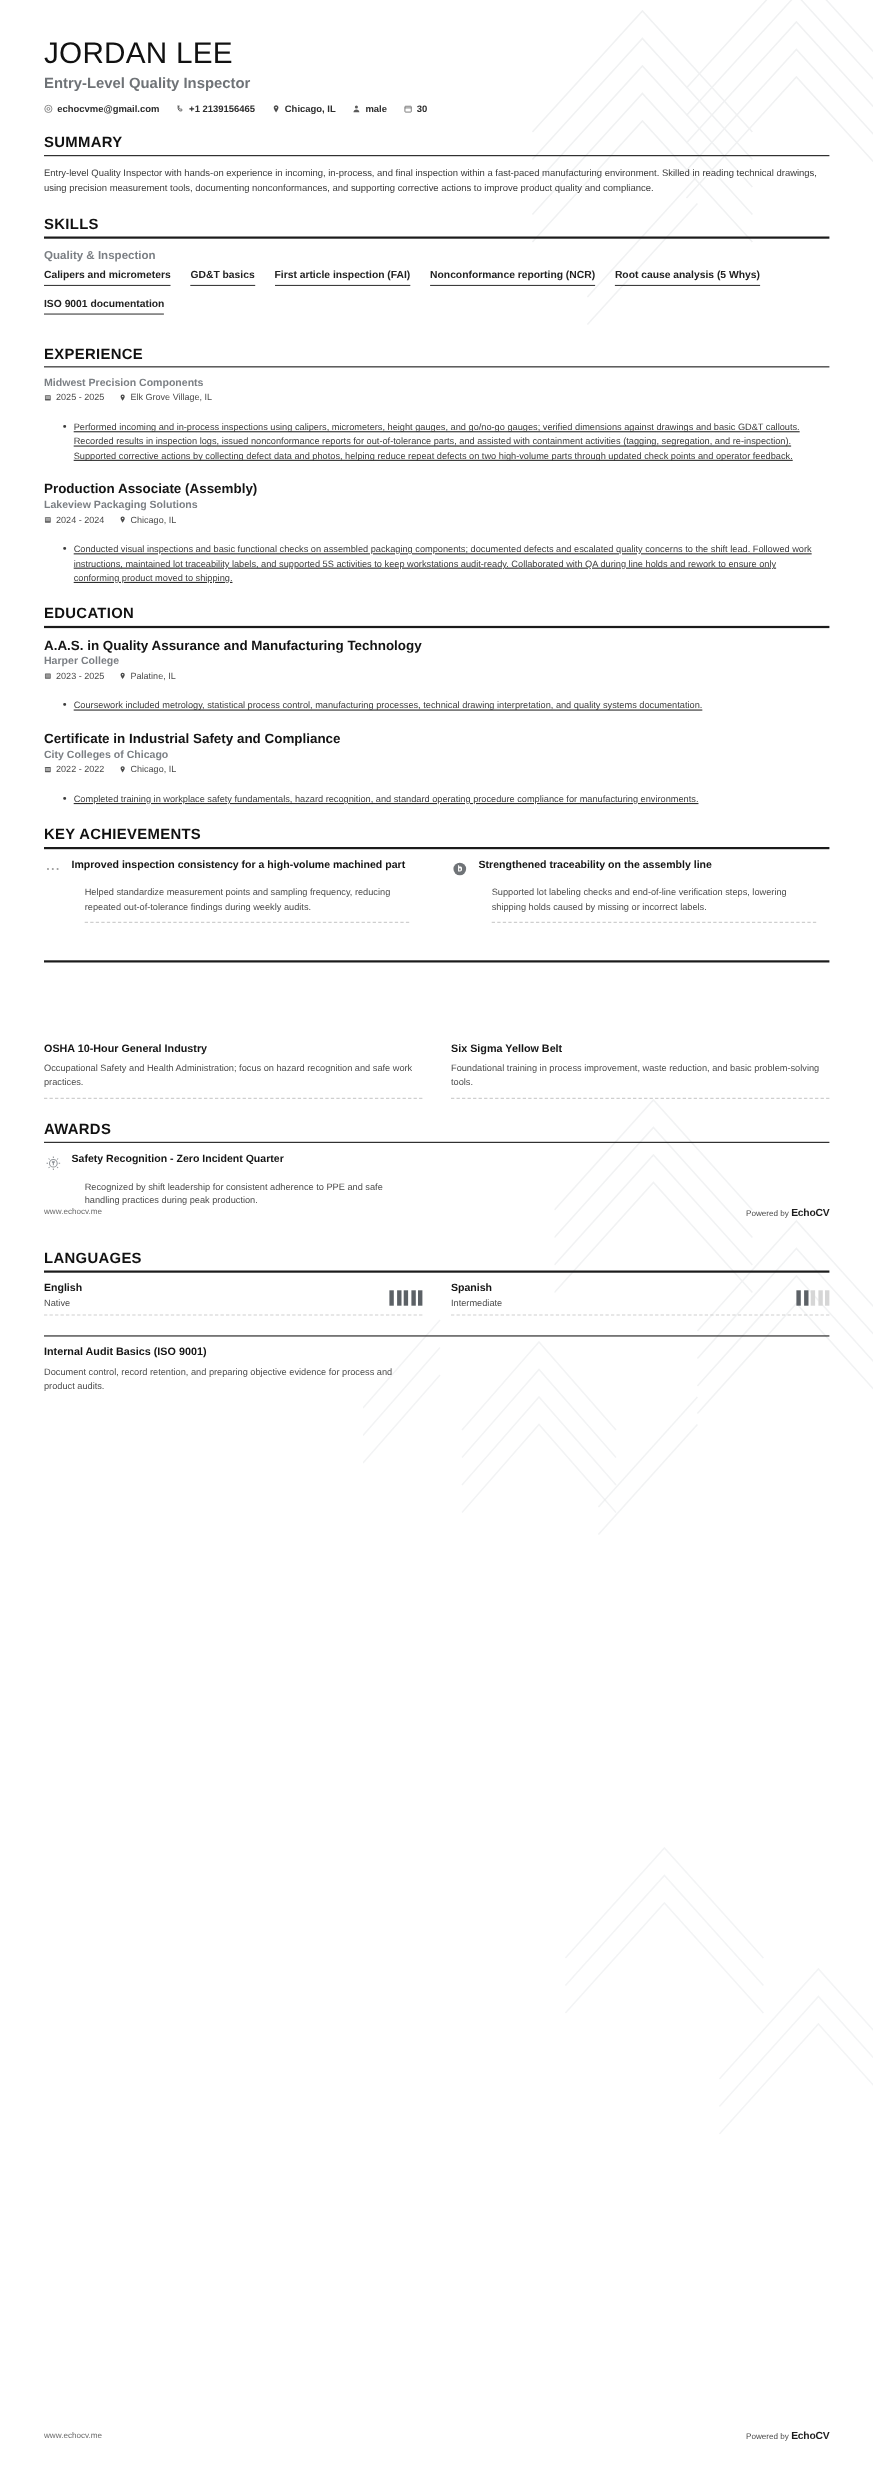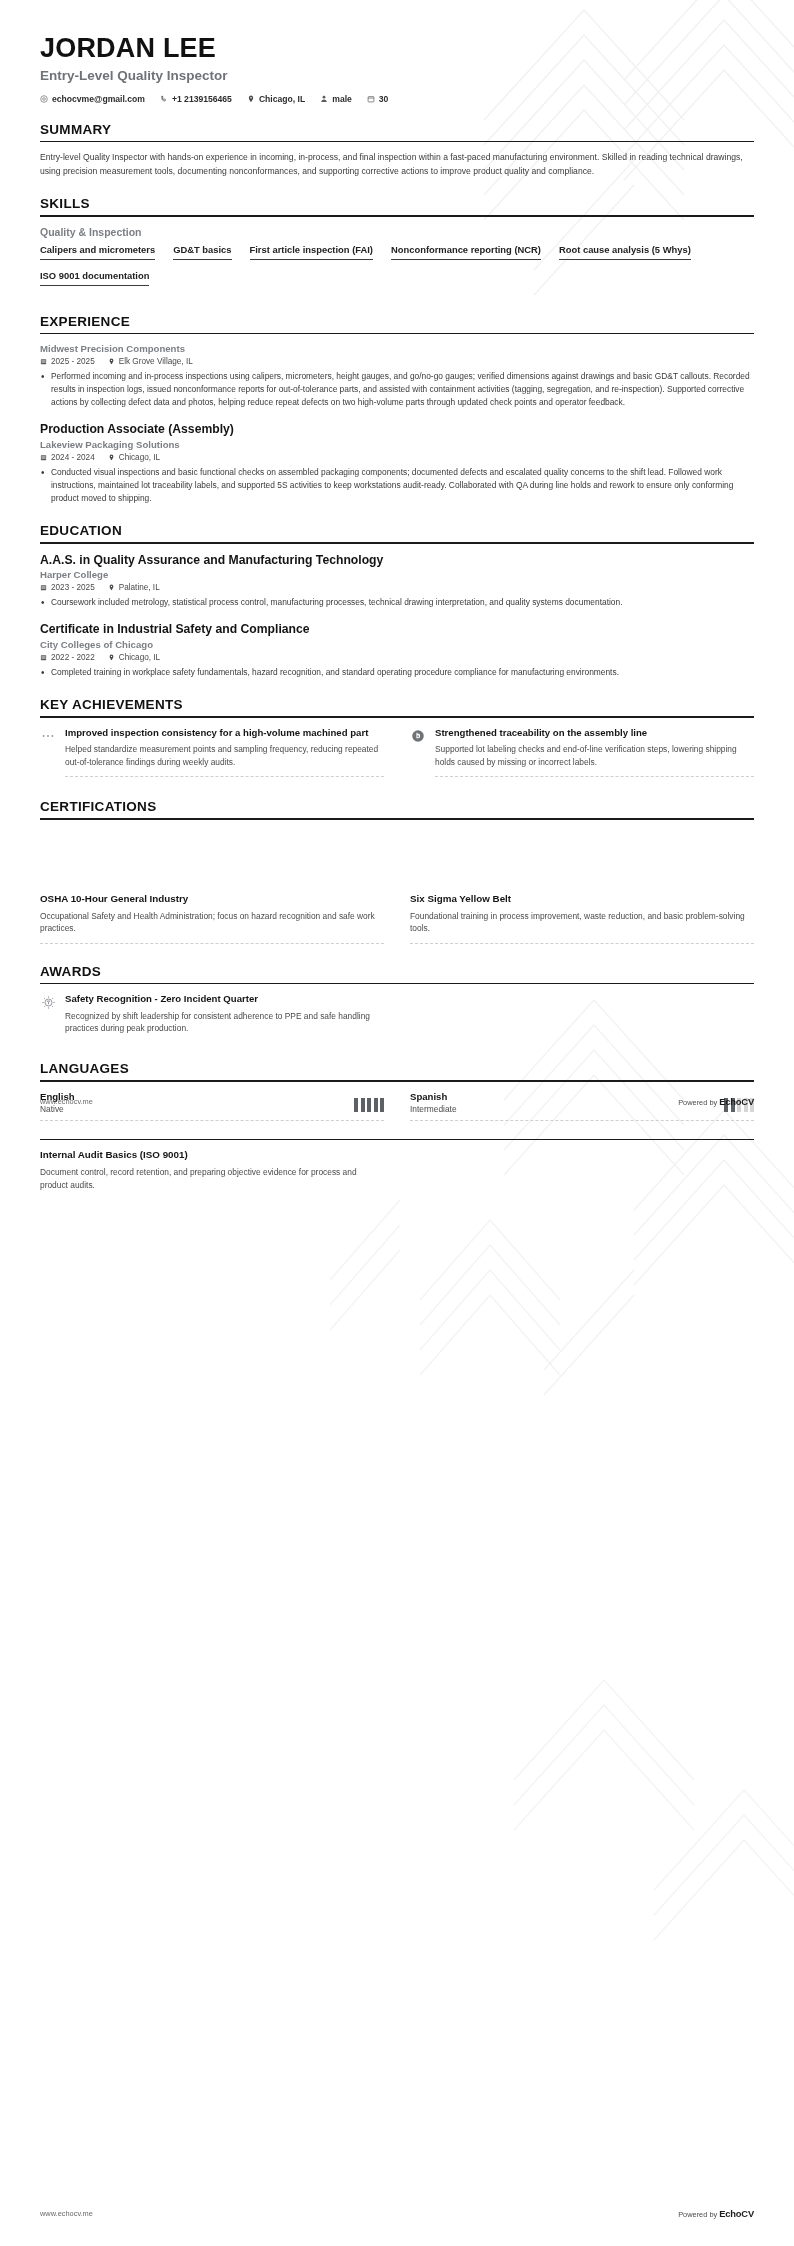--- a/index.html
+++ b/index.html
@@ -34,21 +34,21 @@
 
   .content {
     position: relative;
     z-index: 2;
     padding: 34px 40px 0 40px;
   }
 
   
   .name {
     font-size: 27px;
-    font-weight: 700;
+    font-weight: 400;
     letter-spacing: .2px;
     color: #111111;
     margin: 0 0 4px 0;
     line-height: 1.1;
   }
   .headline {
     font-size: 13.5px;
     font-weight: 700;
     color: #6f7377;
     margin: 0 0 10px 0;
@@ -135,21 +135,21 @@
   }
   .entry-meta {
     display: flex;
     align-items: flex-start;
     gap: 13px;
     font-size: 8.2px;
     color: #4a4a4a;
     margin-bottom: 4px;
   }
   .meta-item { display: inline-flex; align-items: center; gap: 4px; }
-  .bullets { margin: 0; padding: 0; list-style: none; }
+  .bullets { margin: 16px; padding: 0; list-style: none; text-decoration: underline; }
   .bullets li {
     position: relative;
     padding-left: 11px;
     font-size: 8.4px;
     line-height: 1.55;
     color: #3a3a3a;
     margin-bottom: 3px;
   }
   .bullets li::before {
     content: "•";
@@ -180,21 +180,21 @@
     font-size: 9.6px;
     font-weight: 700;
     color: #151515;
     line-height: 1.3;
     margin: 0 0 4px 0;
   }
   .ach-desc {
     font-size: 8.4px;
     line-height: 1.5;
     color: #4a4a4a;
-    margin: 0;
+    margin: 12px;
     padding-bottom: 8px;
     border-bottom: 1px dashed #cfcfcf;
   }
 
   .cert-item { }
   .cert-title {
     font-size: 9.8px;
     font-weight: 700;
     color: #151515;
     margin: 0 0 4px 0;
@@ -527,21 +527,20 @@
           <div class="ach-body">
             <div class="ach-title">Strengthened traceability on the assembly line</div>
             <p class="ach-desc">Supported lot labeling checks and end-of-line verification steps, lowering shipping holds caused by missing or incorrect labels.</p>
           </div>
         </div>
 
       </div>
     </div>
 
     <div class="section" style="margin-top:22px;">
-      <h2 class="section-title">CERTIFICATIONS</h2>
       <div class="section-rule"></div>
       <div style="height:64px;"></div>
       <div class="two-col">
         <div class="cert-item">
           <div class="cert-title">OSHA 10-Hour General Industry</div>
           <p class="cert-desc">Occupational Safety and Health Administration; focus on hazard recognition and safe work practices.</p>
         </div>
         <div class="cert-item">
           <div class="cert-title">Six Sigma Yellow Belt</div>
           <p class="cert-desc">Foundational training in process improvement, waste reduction, and basic problem-solving tools.</p>

